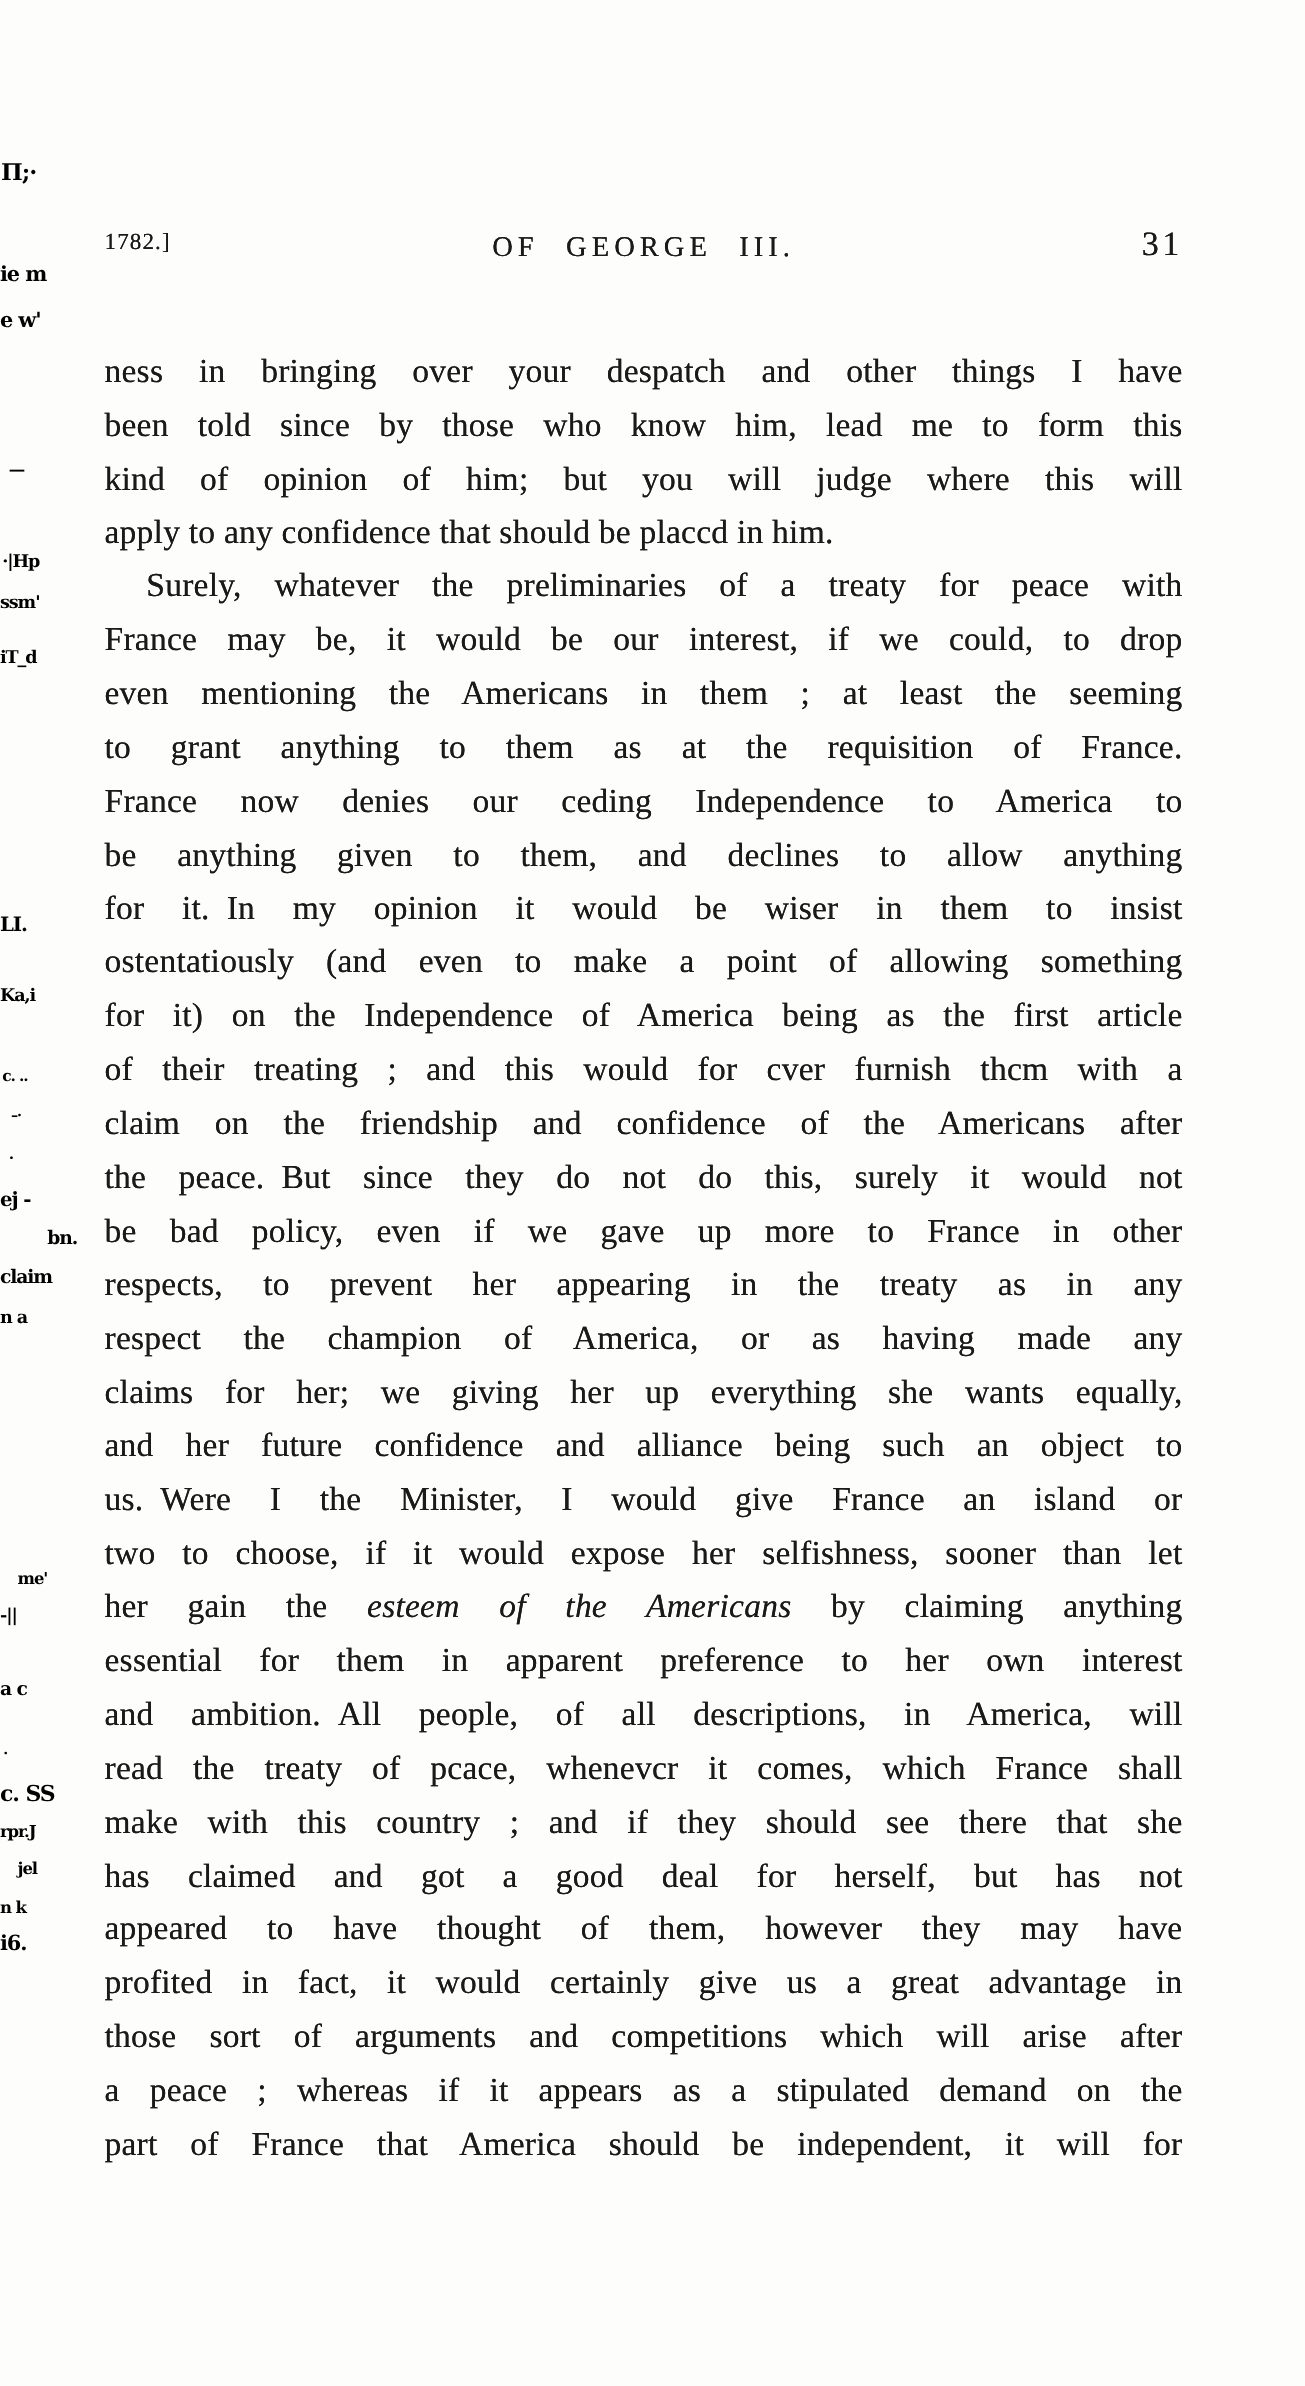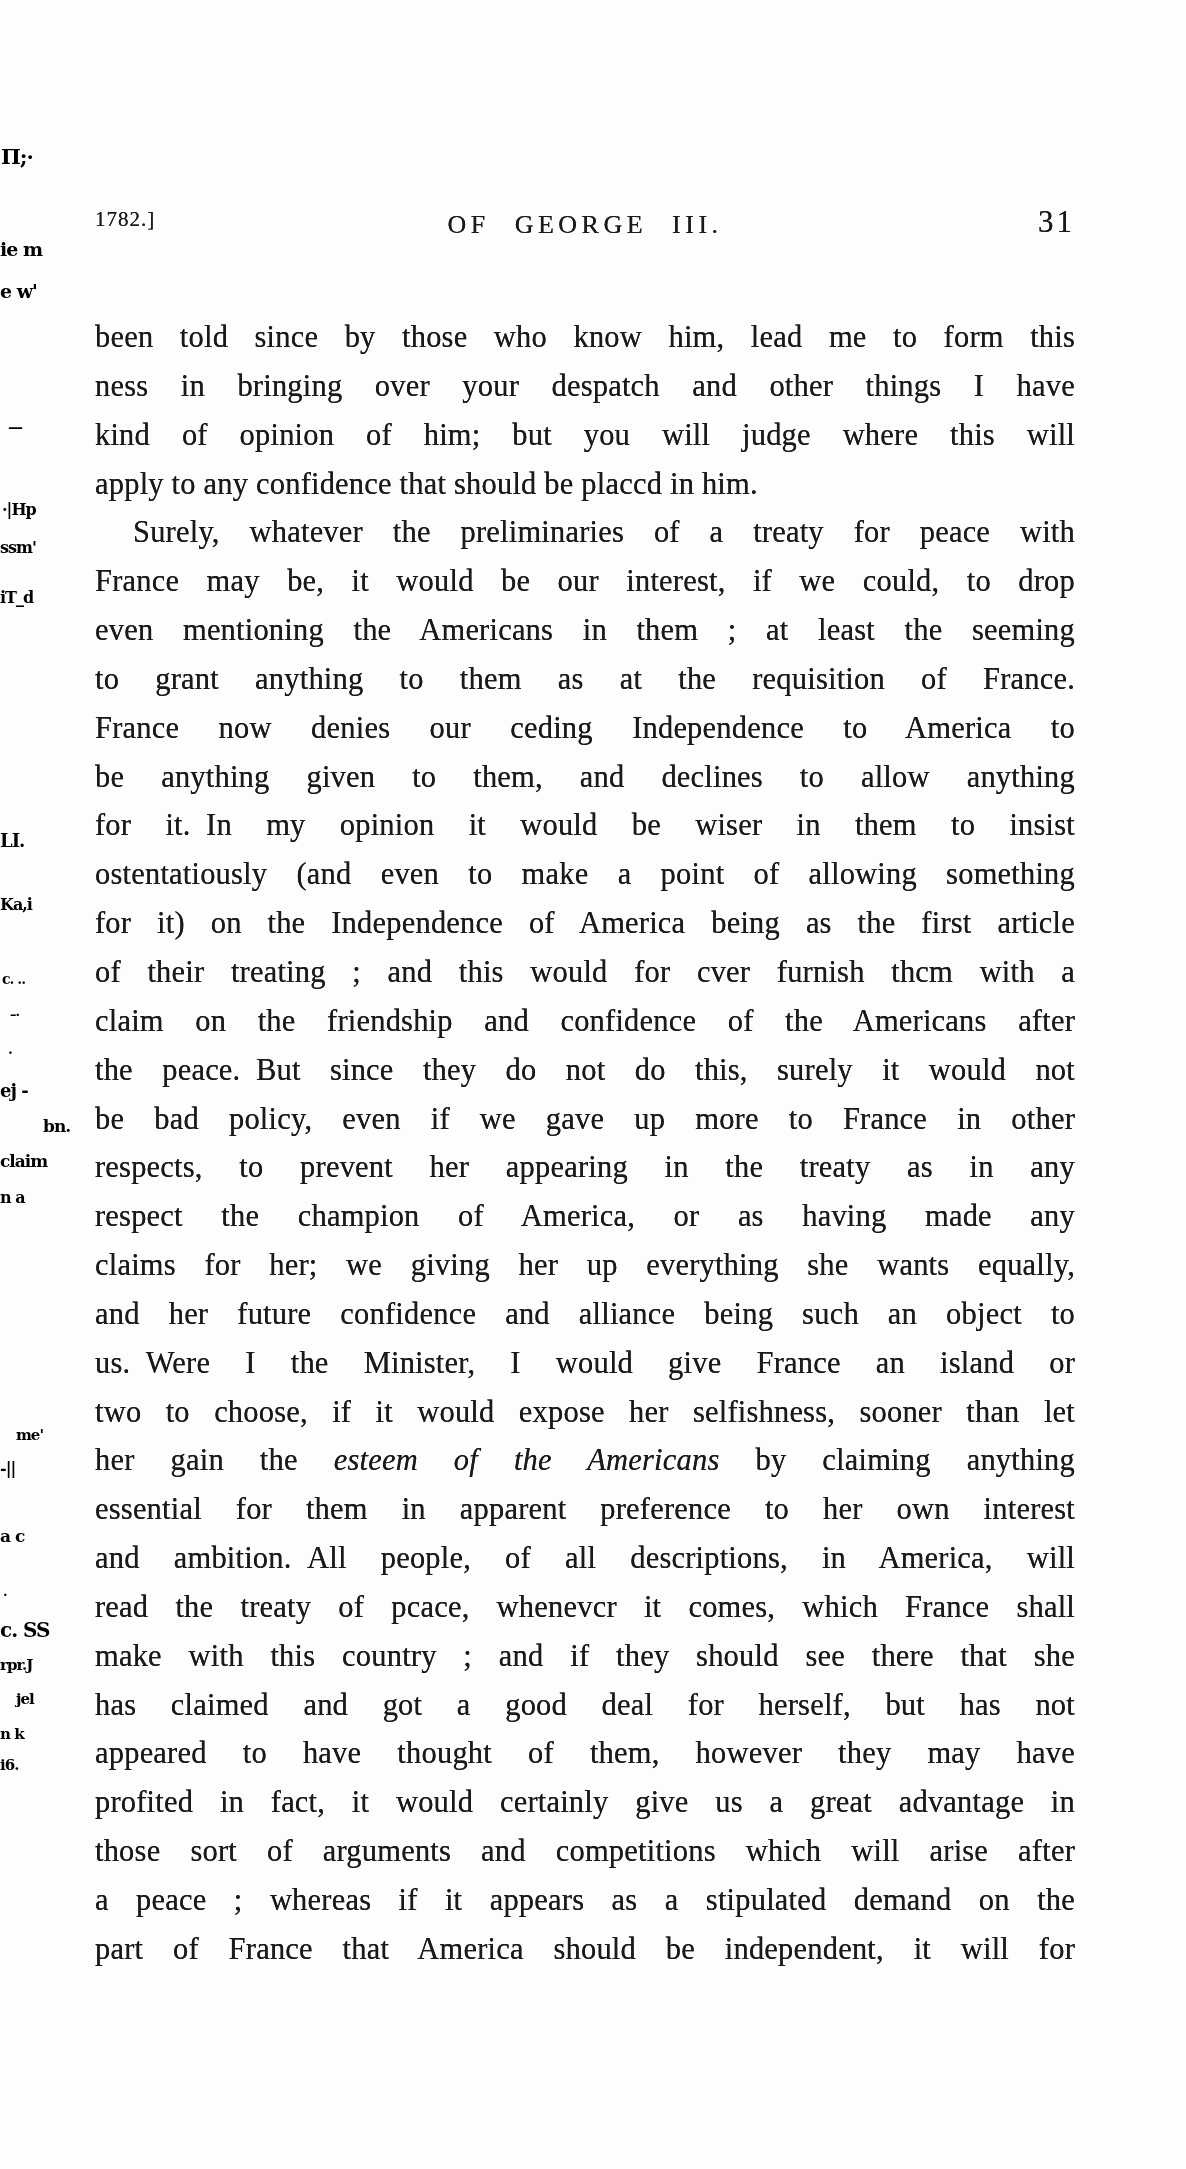--- a/index.html
+++ b/index.html
@@ -95,22 +95,22 @@
 
 <div class="page">
 
   <div class="header">
     <span class="h-date">1782.]</span>
     <span class="h-title">OF GEORGE III.</span>
     <span class="h-page">31</span>
   </div>
 
   <div class="body-text">
+      <div class="line">ness in bringing over your despatch and other things I have</div>
       <div class="line">been told since by those who know him, lead me to form this</div>
-      <div class="line">ness in bringing over your despatch and other things I have</div>
       <div class="line">kind of opinion of him; but you will judge where this will</div>
       <div class="line para-end">apply to any confidence that should be placcd in him.</div>
       <div class="line indent">Surely, whatever the preliminaries of a treaty for peace with</div>
       <div class="line">France may be, it would be our interest, if we could, to drop</div>
       <div class="line">even mentioning the Americans in them ; at least the seeming</div>
       <div class="line">to grant anything to them as at the requisition of France.</div>
       <div class="line">France now denies our ceding Independence to America to</div>
       <div class="line">be anything given to them, and declines to allow anything</div>
       <div class="line">for it. In my opinion it would be wiser in them to insist</div>
       <div class="line">ostentatiously (and even to make a point of allowing something</div>
@@ -156,16 +156,16 @@
       <span class="artifact" style="left: 0px; top: 1153px; font-size: 17px;">claim</span>
       <span class="artifact" style="left: 0px; top: 1190px; font-size: 16px;">n a</span>
       <span class="artifact" style="left: 16px; top: 1428px; font-size: 15px;">me'</span>
       <span class="artifact" style="left: 0px; top: 1461px; font-size: 16px;">-||</span>
       <span class="artifact" style="left: 0px; top: 1528px; font-size: 17px;">a c</span>
       <span class="artifact" style="left: 3px; top: 1588px; font-size: 13px;">·</span>
       <span class="artifact" style="left: 0px; top: 1620px; font-size: 20px;">c. SS</span>
       <span class="artifact" style="left: 0px; top: 1658px; font-size: 15px;">rpr.J</span>
       <span class="artifact" style="left: 0px; top: 1692px; font-size: 15px; margin-left: 16px;">jel</span>
       <span class="artifact" style="left: 0px; top: 1727px; font-size: 15px;">n k</span>
-      <span class="artifact" style="left: 0px; top: 1758px; font-size: 15px;">i6.</span>
+      <span class="artifact" style="left: 0px; top: 1758px; font-size: 19px;">i6.</span>
     </div>
 
 </div>
 
 </body></html>

